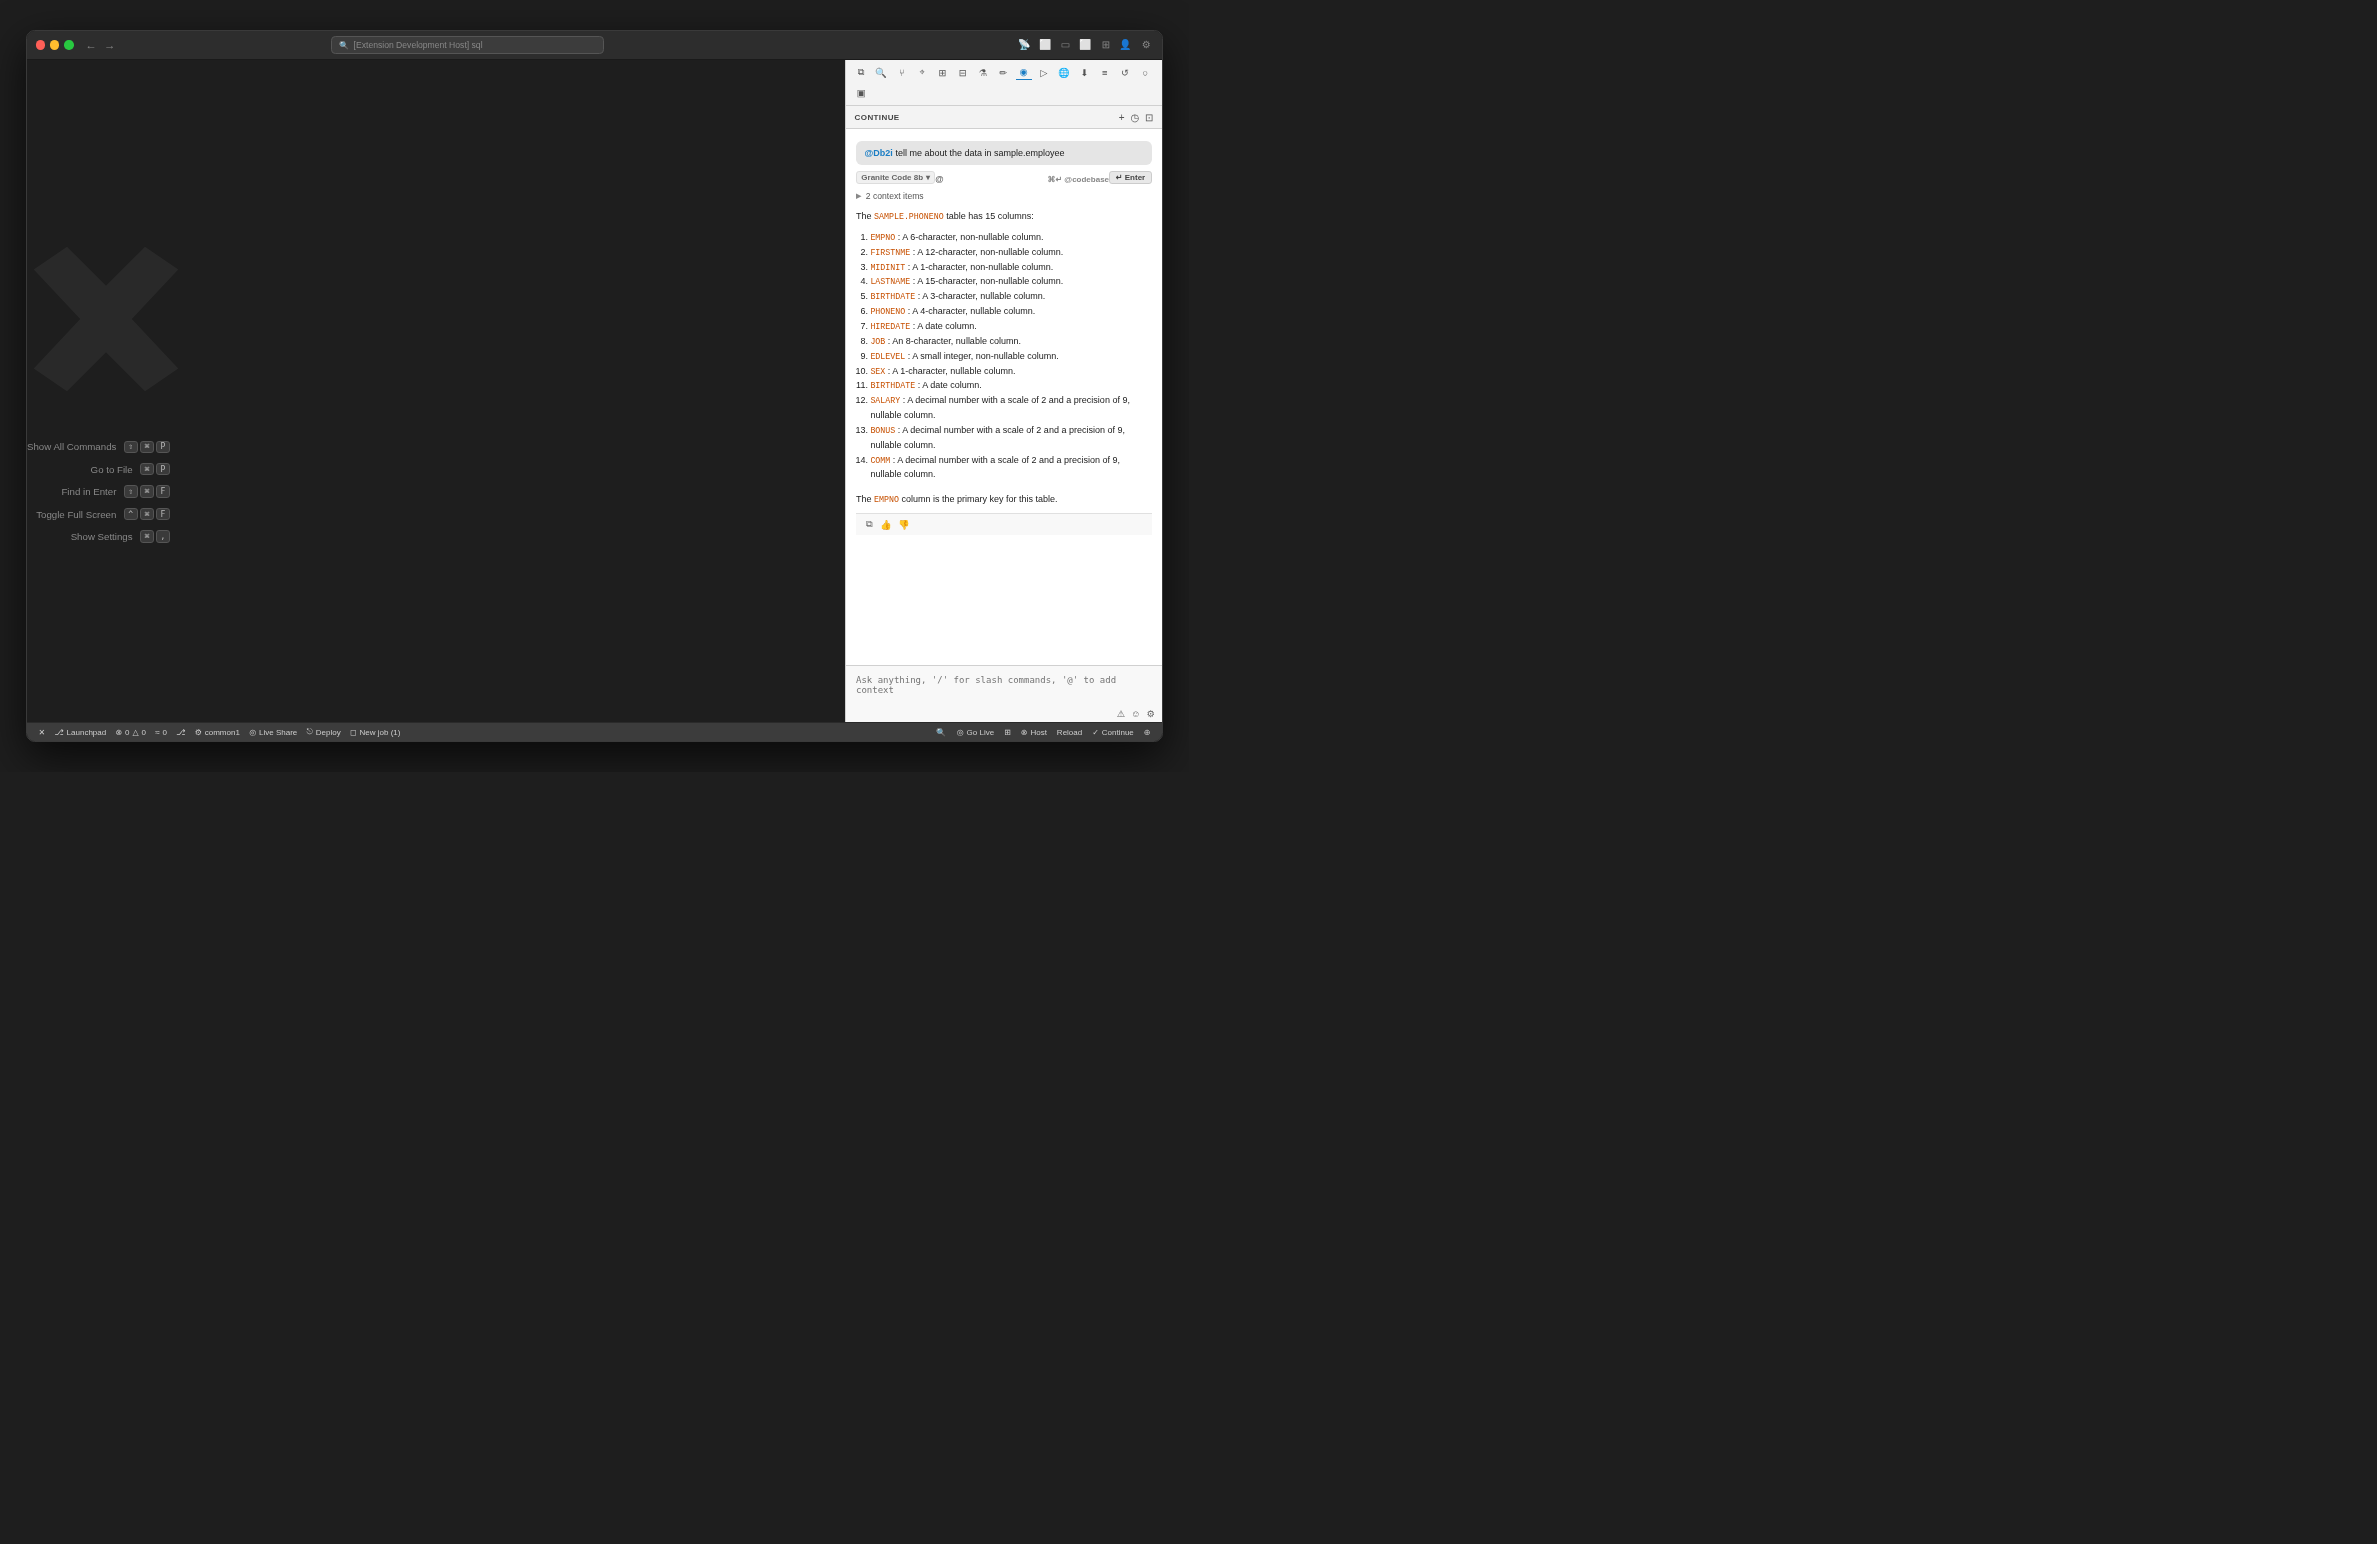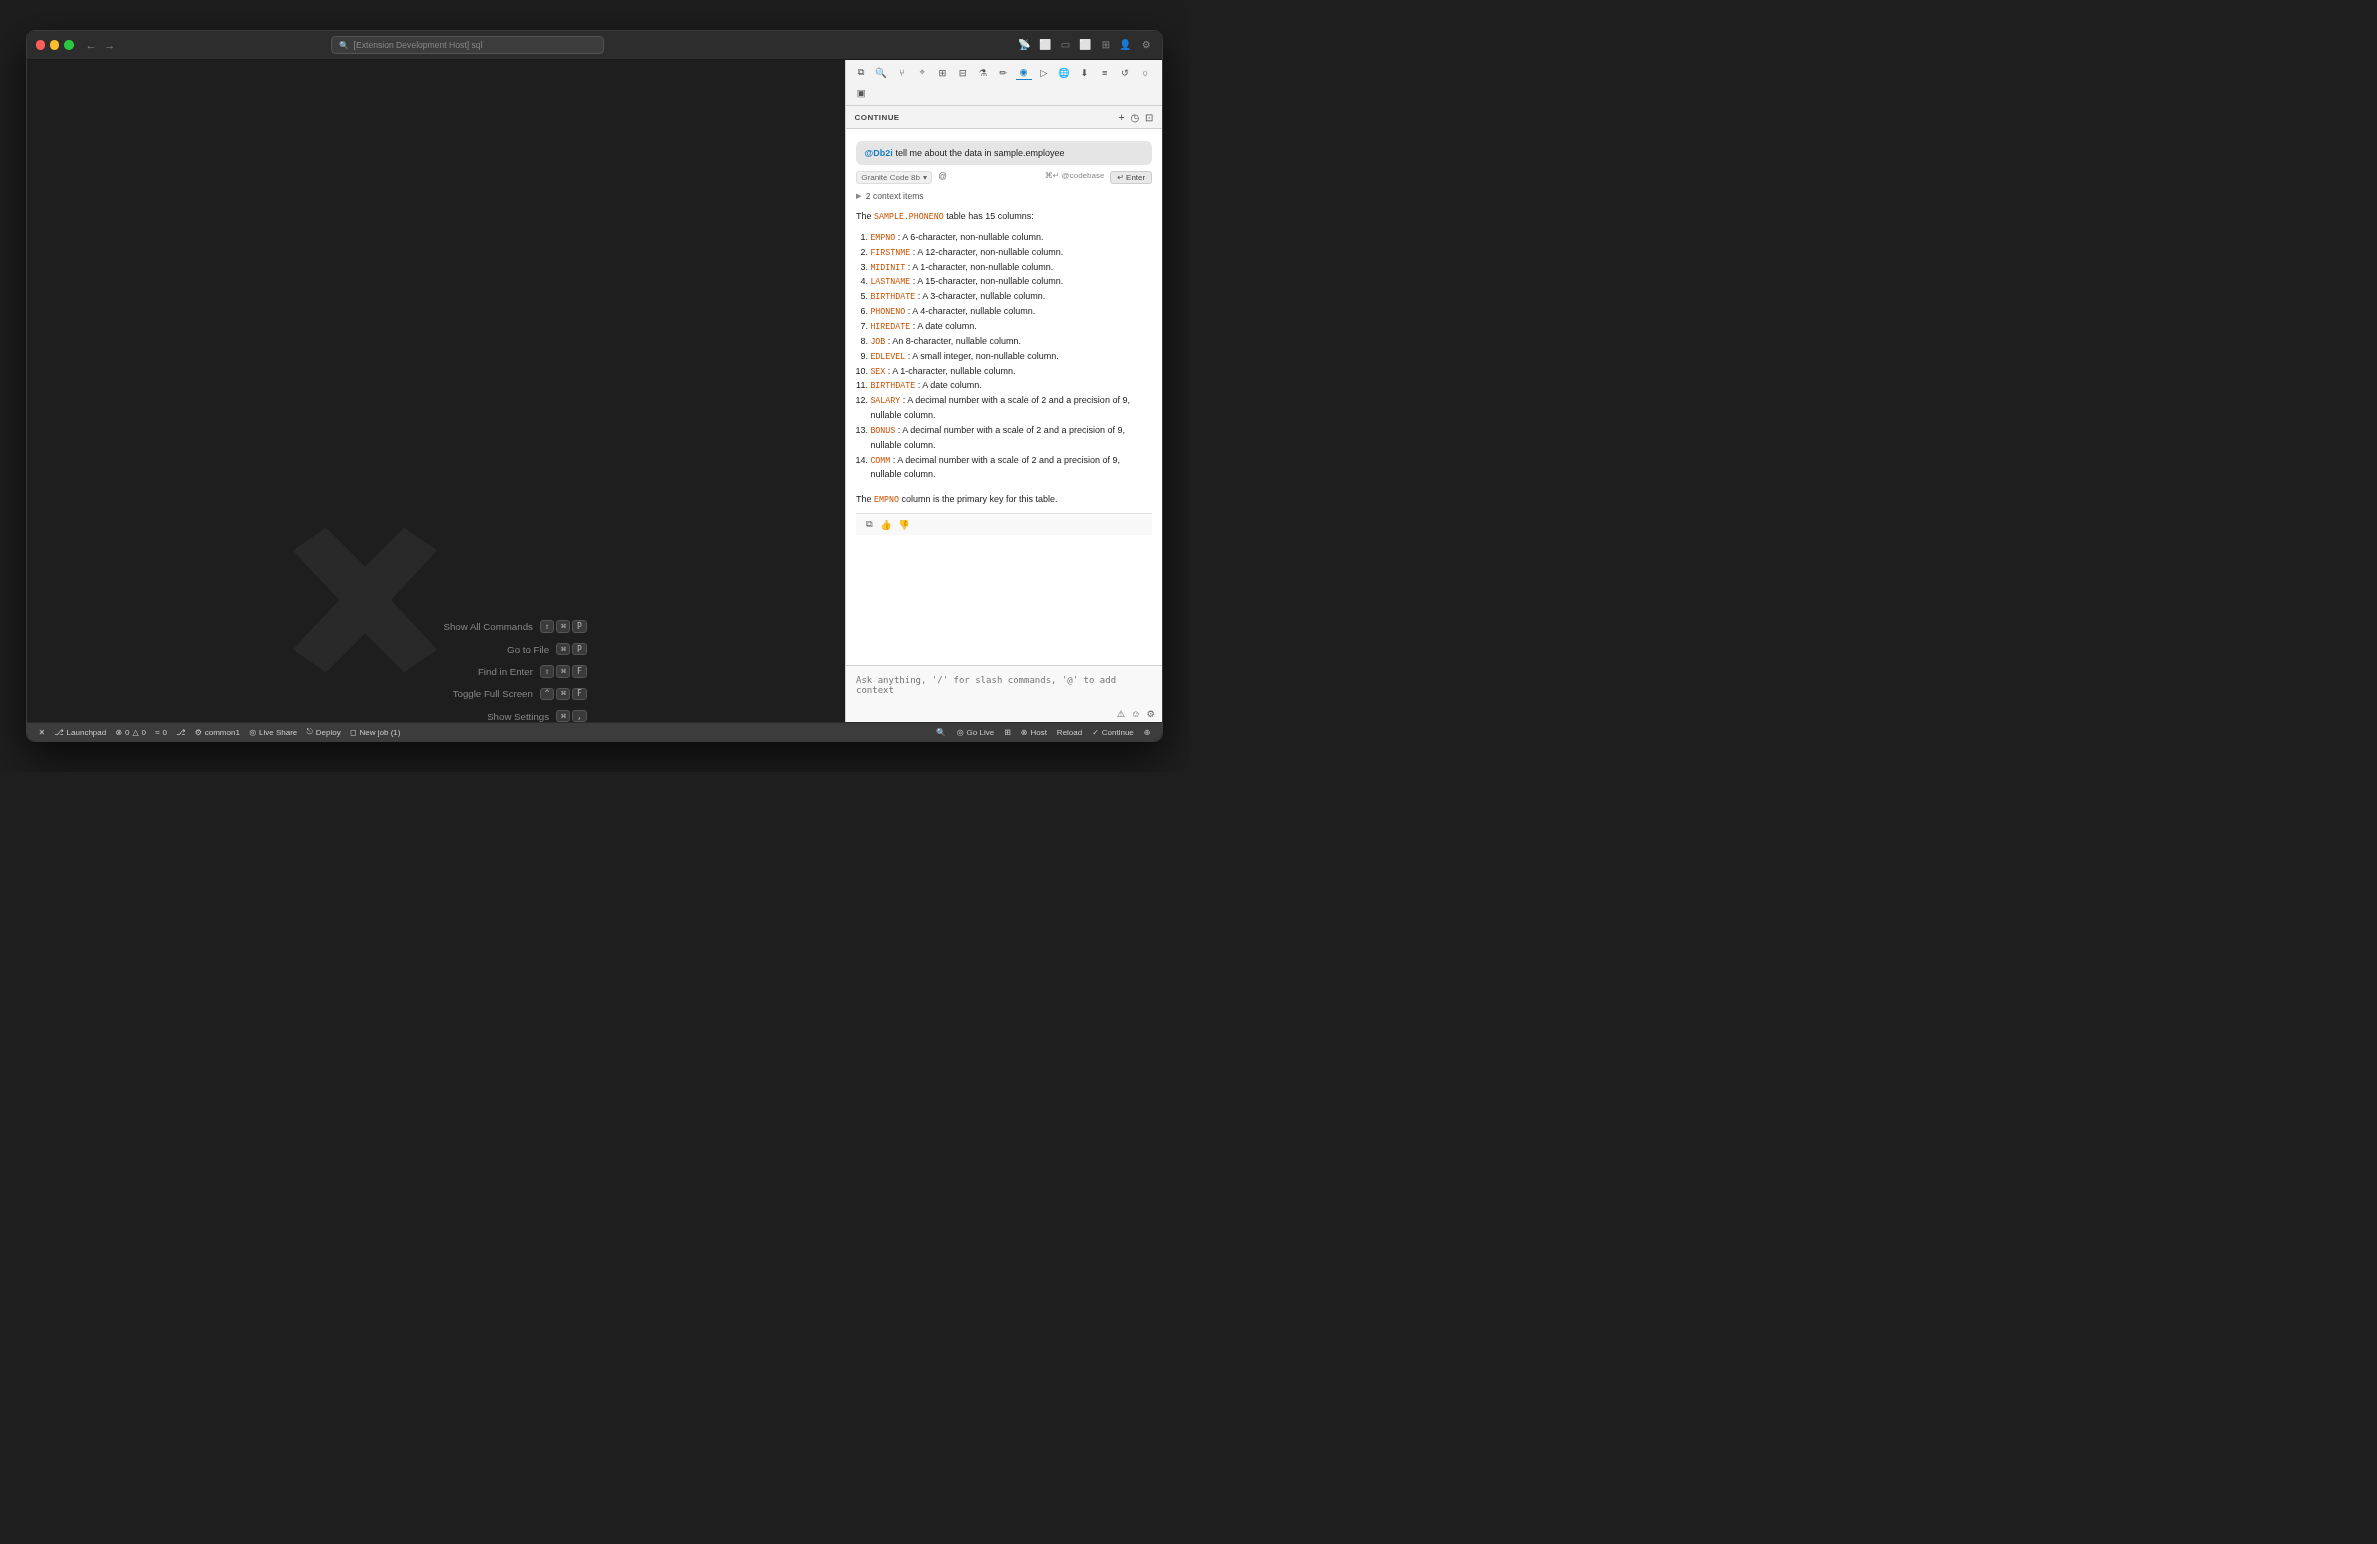--- a/index.html
+++ b/index.html
@@ -81,22 +81,22 @@
     .main-content {
       display: flex;
       flex: 1;
       overflow: hidden;
     }
     
     .editor-panel {
       flex: 1;
       background: #1e1e1e;
       display: flex;
-      flex-direction: row;
-      align-items: flex-end;
+      flex-direction: column;
+      align-items: flex-start;
       justify-content: center;
       position: relative;
     }
     .vscode-logo {
       width: 158px;
       height: 158px;
       opacity: 0.13;
       margin-bottom: 43px;
     }
     .welcome-commands {
@@ -198,25 +198,26 @@
       margin-bottom: 5.8px;
       font-size: 9px;
       color: #1a1a1a;
     }
     .at-mention {
       color: #1a7dc4;
       font-weight: 600;
     }
     .chat-meta {
       display: flex;
-      align-items: flex-start;
-      gap: 6px;
+      align-items: flex-end;
+      gap: 0;
       margin-bottom: 7.2px;
       font-size: 8px;
       color: #666;
+      font-weight: bold;
     }
     .chat-meta-model {
       display: flex;
       align-items: center;
       gap: 2.9px;
       background: #f0f0f0;
       border: 0.7px solid #ddd;
       border-radius: 2.9px;
       padding: 0.7px 4.3px;
       cursor: pointer;

